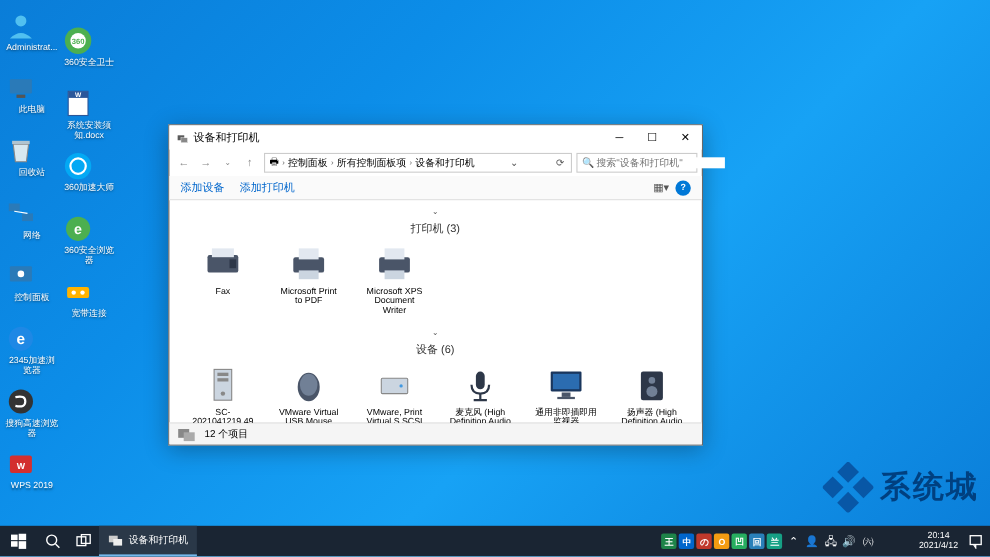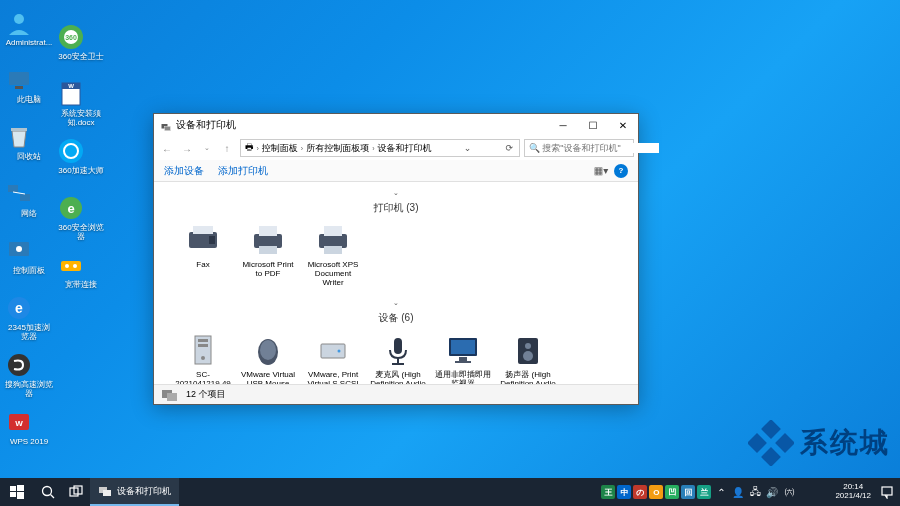--- a/index.html
+++ b/index.html
@@ -37,21 +37,21 @@
 
 .toolbar { height: 22px; display: flex; align-items: center; padding: 0 10px; gap: 14px; border-bottom: 1px solid #e0e0e0; background: #fafafa; }
 .tool-link { font-size: 10px; color: #0066cc; cursor: pointer; }
 .toolbar-right { margin-left: auto; display: flex; gap: 6px; align-items: center; }
 .tool-ico { width: 14px; height: 14px; display: flex; align-items: center; justify-content: center; font-size: 10px; color: #555; cursor: pointer; }
 .tool-ico.help { background: #0078d7; color: #fff; border-radius: 50%; font-size: 8px; font-weight: bold; }
 
 .content { flex: 1; overflow-y: auto; padding: 4px 10px; }
 .section-header { display: flex; align-items: center; gap: 4px; font-size: 10px; color: #333; padding: 3px 0; cursor: pointer; flex-direction: column; }
 .section-header .chev { font-size: 7px; color: #555; }
-.devices-row { display: flex; flex-wrap: wrap; gap: 3px; padding: 2px 0 6px 8px; }
+.devices-row { display: flex; flex-wrap: wrap; gap: 16px; padding: 2px 0 6px 8px; }
 .device { width: 62px; display: flex; flex-direction: column; align-items: center; font-size: 8px; text-align: center; cursor: pointer; padding: 2px; }
 .device .dico { width: 40px; height: 36px; display: flex; align-items: center; justify-content: center; margin-bottom: 2px; }
 .device .dlbl { line-height: 1.15; color: #000; word-break: break-word; }
 
 .statusbar { height: 20px; border-top: 1px solid #e0e0e0; display: flex; align-items: center; padding: 0 6px; font-size: 9px; gap: 6px; background: #f5f5f5; }
 .statusbar .sico2 { width: 20px; height: 16px; }
 
 
 .taskbar { position: absolute; bottom: 0; left: 0; right: 0; height: 28px; background: #1a2533; display: flex; align-items: center; }
 .start-btn { width: 34px; height: 28px; display: flex; align-items: center; justify-content: center; cursor: pointer; }

